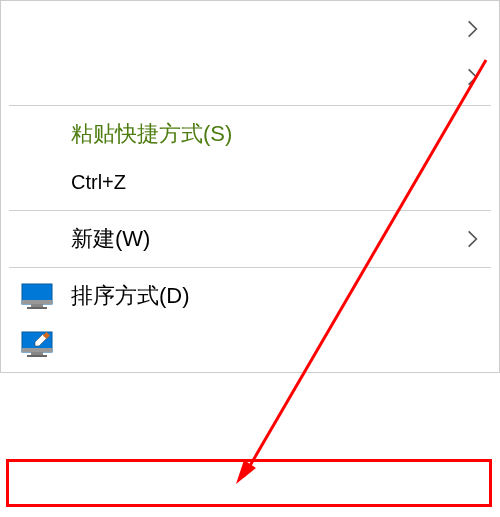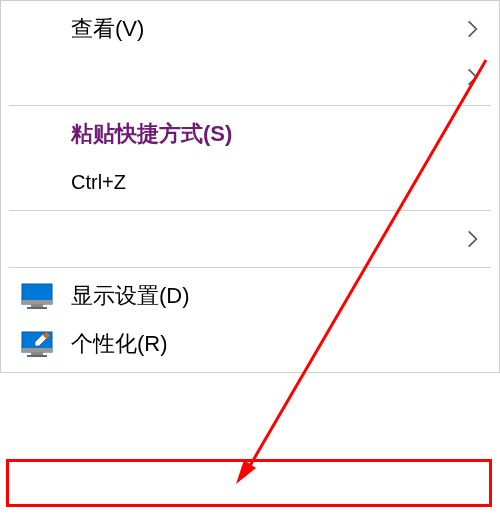--- a/index.html
+++ b/index.html
@@ -24,22 +24,21 @@
       display: flex;
       align-items: center;
       height: 48px;
       padding: 0 20px 0 70px;
       font-size: 22px;
       color: #000;
       position: relative;
       cursor: default;
     }
     .menu-item.disabled {
-      color: #701a75;
-      font-weight: bold;
+      color: #4d7c0f;
     }
     .menu-item .label {
       flex: 1;
     }
     .menu-item .shortcut {
       color: #000;
       font-size: 20px;
       margin-right: 30px;
       text-align: center;
     }
@@ -87,21 +86,20 @@
       width: 264px;
       height: 430px;
     }
   </style>
 </head>
 <body>
 
 <div class="context-menu">
 
   <div class="menu-item">
-    <span class="label">查看(V)</span>
     <span class="chevron">
       <svg viewBox="0 0 8 14">
           <path d="M1 1 L7 7 L1 13" fill="none" stroke="#555" stroke-width="1.3"></path>
         </svg>
     </span>
   </div>
 
   <div class="menu-item">
     <span class="chevron">
       <svg viewBox="0 0 8 14">
@@ -118,53 +116,53 @@
     <span class="label">粘贴快捷方式(S)</span>
   </div>
 
   <div class="menu-item">
     <span class="shortcut">Ctrl+Z</span>
   </div>
 
   <div class="separator"></div>
 
   <div class="menu-item">
+    <span class="label">新建(W)</span>
     <span class="chevron">
       <svg viewBox="0 0 8 14">
           <path d="M1 1 L7 7 L1 13" fill="none" stroke="#555" stroke-width="1.3"></path>
         </svg>
     </span>
   </div>
 
   <div class="separator"></div>
 
   <div class="menu-item">
     <span class="icon">
       <svg viewBox="0 0 32 26" width="32" height="26">
         <rect x="1" y="1" width="30" height="20" fill="#0078d7" stroke="#005a9e" stroke-width="1"></rect>
         <rect x="1" y="17" width="30" height="4" fill="#999"></rect>
         <rect x="10" y="21" width="12" height="3" fill="#888"></rect>
         <rect x="6" y="24" width="20" height="2" fill="#666"></rect>
       </svg>
     </span>
-    <span class="label">显示设置(D)</span>
+    <span class="label">排序方式(D)</span>
   </div>
 
   <div class="menu-item">
     <span class="icon">
       <svg viewBox="0 0 32 26" width="32" height="26">
         <rect x="1" y="1" width="30" height="20" fill="#0078d7" stroke="#005a9e" stroke-width="1"></rect>
         <rect x="1" y="17" width="30" height="4" fill="#999"></rect>
         <rect x="10" y="21" width="12" height="3" fill="#888"></rect>
         <rect x="6" y="24" width="20" height="2" fill="#666"></rect>
         <path d="M22 3 L26 7 L18 15 L14 15 L14 11 Z" fill="#fff" stroke="#333" stroke-width="0.5"></path>
         <rect x="23" y="2" width="5" height="5" fill="#d2691e" transform="rotate(45 25.5 4.5)"></rect>
       </svg>
     </span>
-    <span class="label">个性化(R)</span>
   </div>
 
 </div>
 
 <div class="highlight-box"></div>
 
 <svg class="arrow-svg" viewBox="0 0 264 430">
   <line x1="258" y1="4" x2="16" y2="420" stroke="#ff0000" stroke-width="3"></line>
   <polygon points="8,428 28,412 16,404" fill="#ff0000"></polygon>
 </svg>

